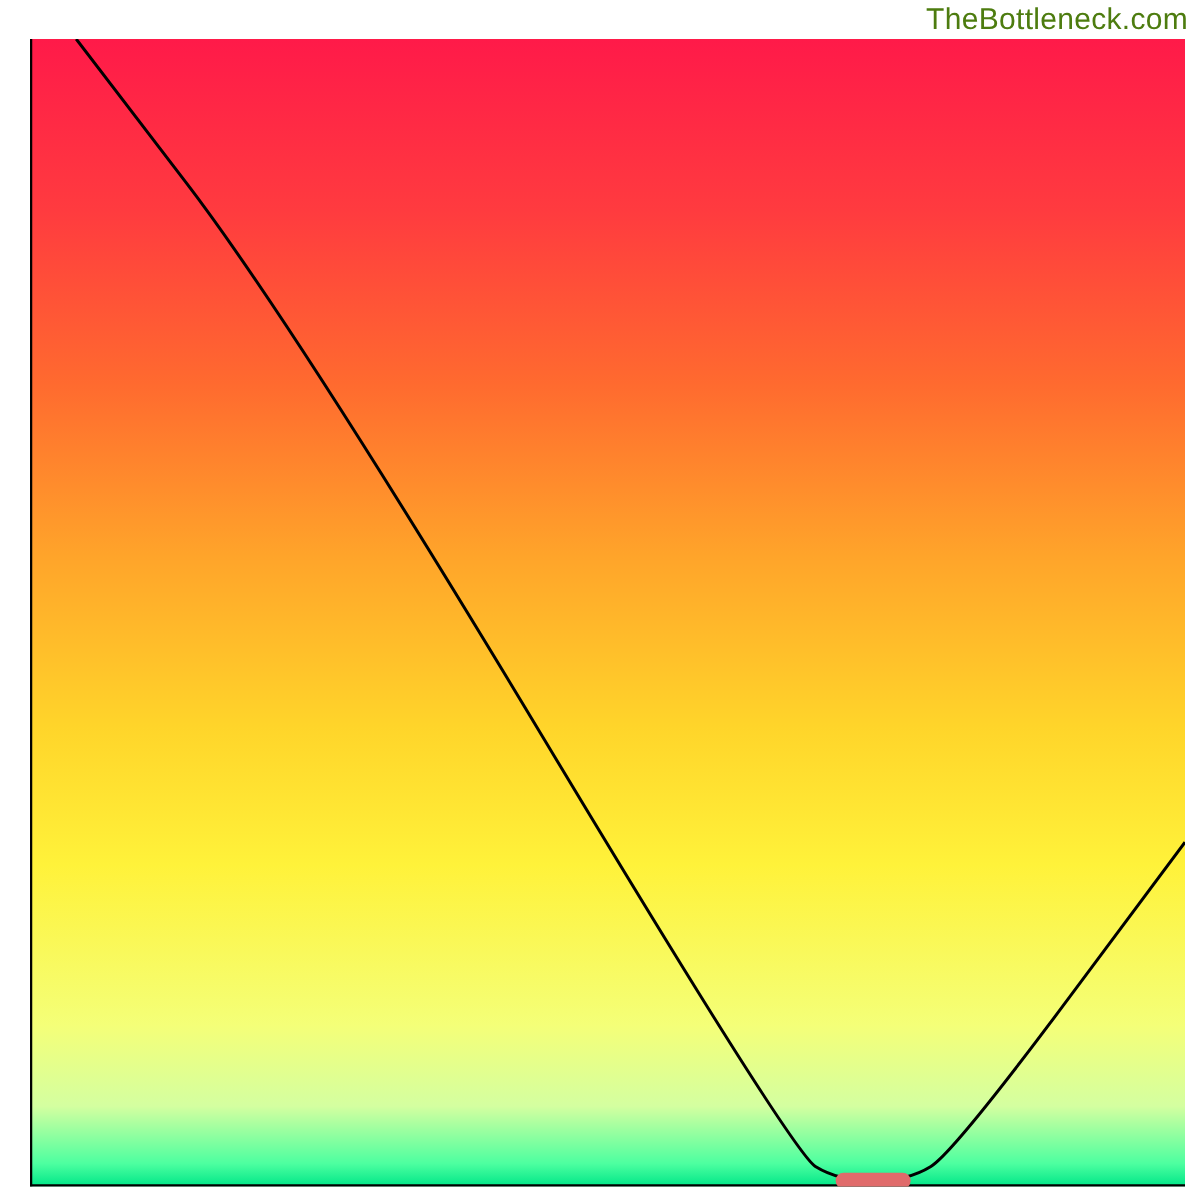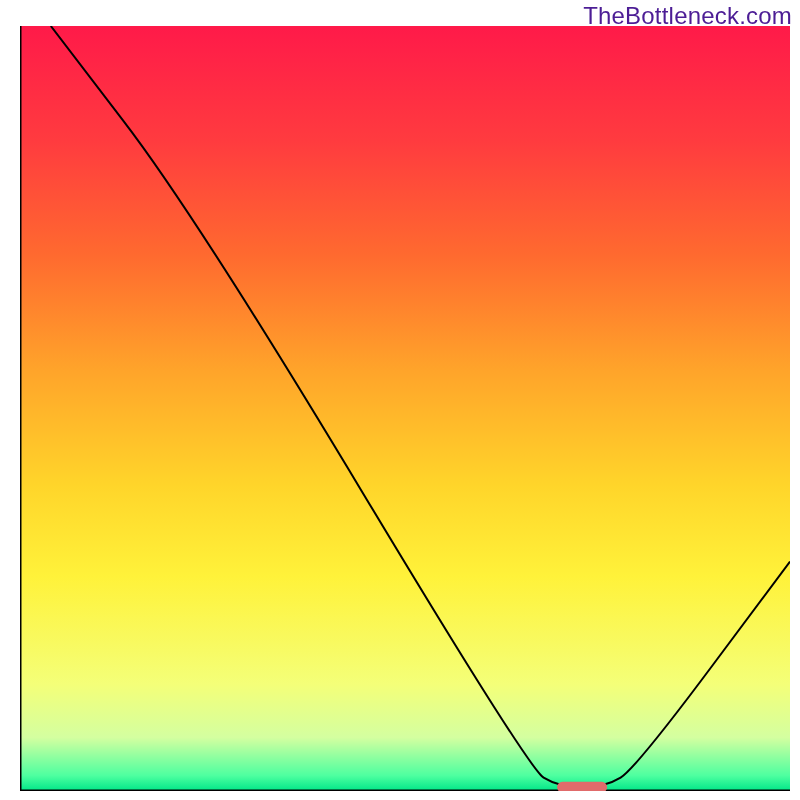--- a/index.html
+++ b/index.html
@@ -13,22 +13,22 @@
   }
   .stage {
     position: relative;
     width: 800px;
     height: 800px;
   }
   .watermark {
     position: absolute;
     top: 2px;
     right: 8px;
-    color: #4c1d95;
-    font-size: 24px;
+    color: #4d7c0f;
+    font-size: 20px;
     font-weight: 500;
     letter-spacing: 0.2px;
     z-index: 10;
   }
   .plot-frame {
     position: absolute;
     left: 20px;
     top: 26px;
     width: 770px;
     height: 765px;

